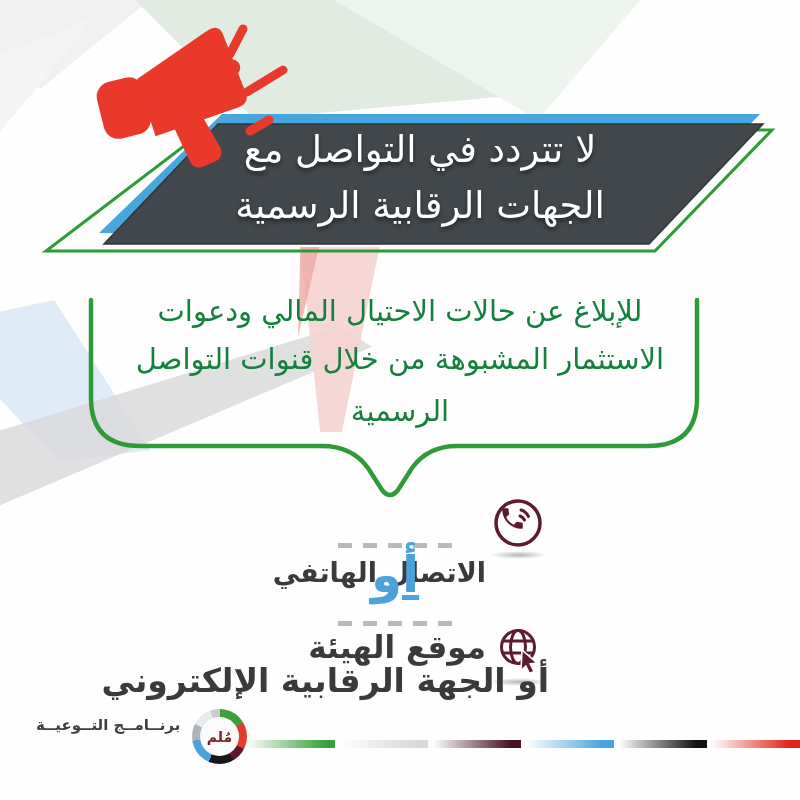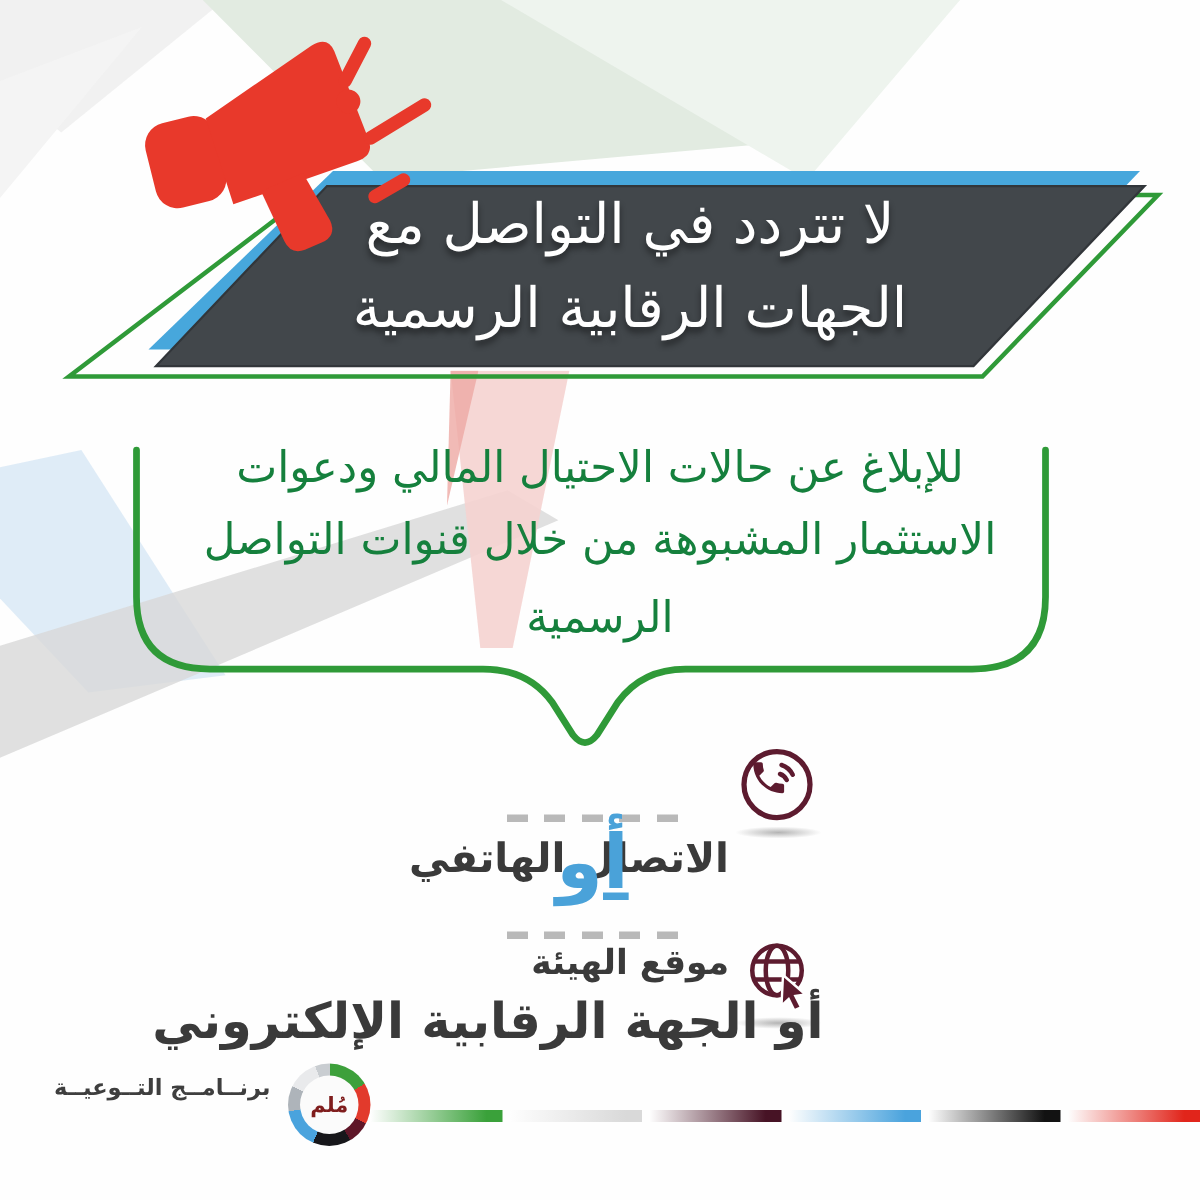--- a/index.html
+++ b/index.html
@@ -35,21 +35,21 @@
     font-weight:normal;font-size:37px;direction:rtl;
     text-shadow:0 3px 4px rgba(0,0,0,.45);letter-spacing:0;}
   .bt1{top:128px;} .bt2{top:184px;}
   
   .body-line{left:60px;width:680px;text-align:center;direction:rtl;
     color:#15803d;font-weight:normal;font-size:29px;}
   .bl1{top:294px;} .bl2{top:342px;} .bl3{top:394px;}
   
   .contact-label{direction:rtl;color:#3a3a3a;font-weight:bold;white-space:nowrap;}
   .phone-label{right:314px;top:525px;font-size:27px;margin-top:32px;}
-  .web-line1{right:314px;top:629px;font-size:23px;}
+  .web-line1{right:314px;top:629px;font-size:31px;}
   .web-line2{right:251px;top:661px;font-size:33px;}
   .icon-shadow{width:58px;height:8px;border-radius:50%;
     background:radial-gradient(ellipse at center,rgba(90,90,90,.45),rgba(120,120,120,0) 70%);}
   .sh1{left:490px;top:551px;} .sh2{left:490px;top:678px;}
   .dashline{height:5px;width:114px;
     background:repeating-linear-gradient(90deg,#b9b9b9 0 14px,transparent 14px 25px);}
   .dl1{left:338px;top:543px;} .dl2{left:338px;top:621px;}
   .or-label{left:300px;top:546px;width:190px;text-align:center;
     color:#4aa2d9;font-weight:bold;font-size:50px;direction:rtl;text-decoration:underline;}
   

